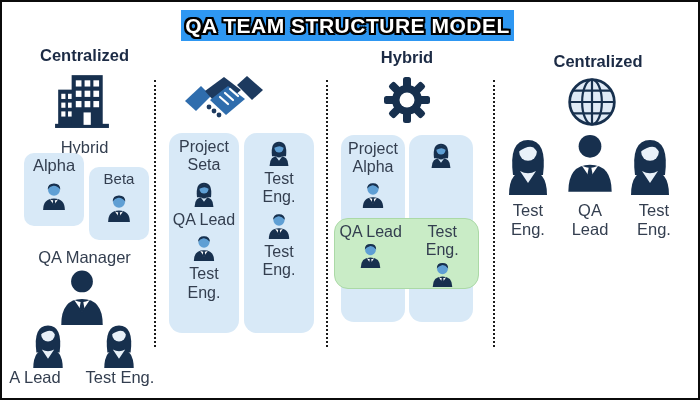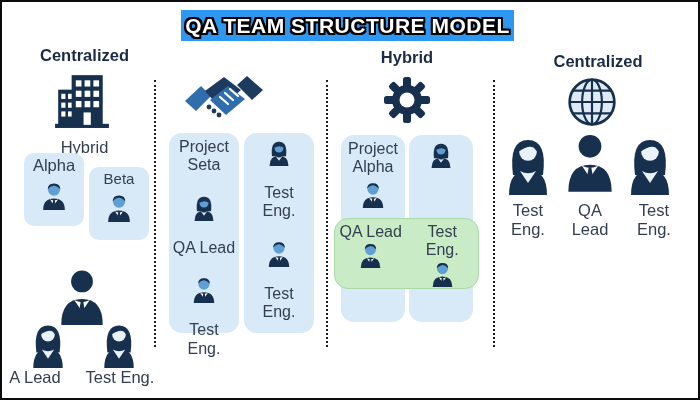--- a/index.html
+++ b/index.html
@@ -29,21 +29,21 @@
     border-left:2.5px dotted var(--divider,#1a1a1a);
   }
   .topicon{position:absolute;}
   .teambox{
     position:absolute;background:var(--box-blue,#d8e9f7);border-radius:10px;
     display:flex;flex-direction:column;align-items:center;
     padding-top:3px;box-sizing:border-box;
   }
   .tallbox{
     position:absolute;background:var(--box-blue,#d8e9f7);border-radius:13px;
-    display:flex;flex-direction:column;align-items:center;gap:18px;
+    display:flex;flex-direction:column;align-items:center;gap:4px;
     padding-top:5px;box-sizing:border-box;
   }
   .greenbox{
     position:absolute;background:var(--box-green,#c9ecc6);
     border:1px solid var(--green-border,#abd9a6);border-radius:14px;
     display:flex;z-index:2;box-sizing:border-box;padding-top:4px;
   }
   .gcell{flex:1;display:flex;flex-direction:column;align-items:center;}
   .btxt{
     font-size:16px;color:var(--body-text,#333e4f);text-align:center;
@@ -168,20 +168,21 @@
         <use href="#sym-male-small"></use>
       </svg>
   </div>
   <div class="teambox" style="left:87px;top:165px;width:60px;height:73px">
     <div class="btxt" style="font-size:15px">Beta</div>
     <svg class="picon" style="margin-top:5px" width="30" height="30">
         <use href="#sym-male-small"></use>
       </svg>
   </div>
 
+  <div class="lbl" style="left:5px;top:246px;width:155px">QA Manager</div>
   <svg class="topicon" style="left:55px;top:267px" width="50" height="56">
       <use href="#sym-male-dark"></use>
     </svg>
   <svg class="topicon" style="left:25px;top:318px" width="42" height="48">
       <use href="#sym-female-large"></use>
     </svg>
   <svg class="topicon" style="left:96px;top:318px" width="42" height="48">
       <use href="#sym-female-large"></use>
     </svg>
   <div class="lbl" style="left:0;top:366px;width:66px;white-space:nowrap">A Lead</div>

